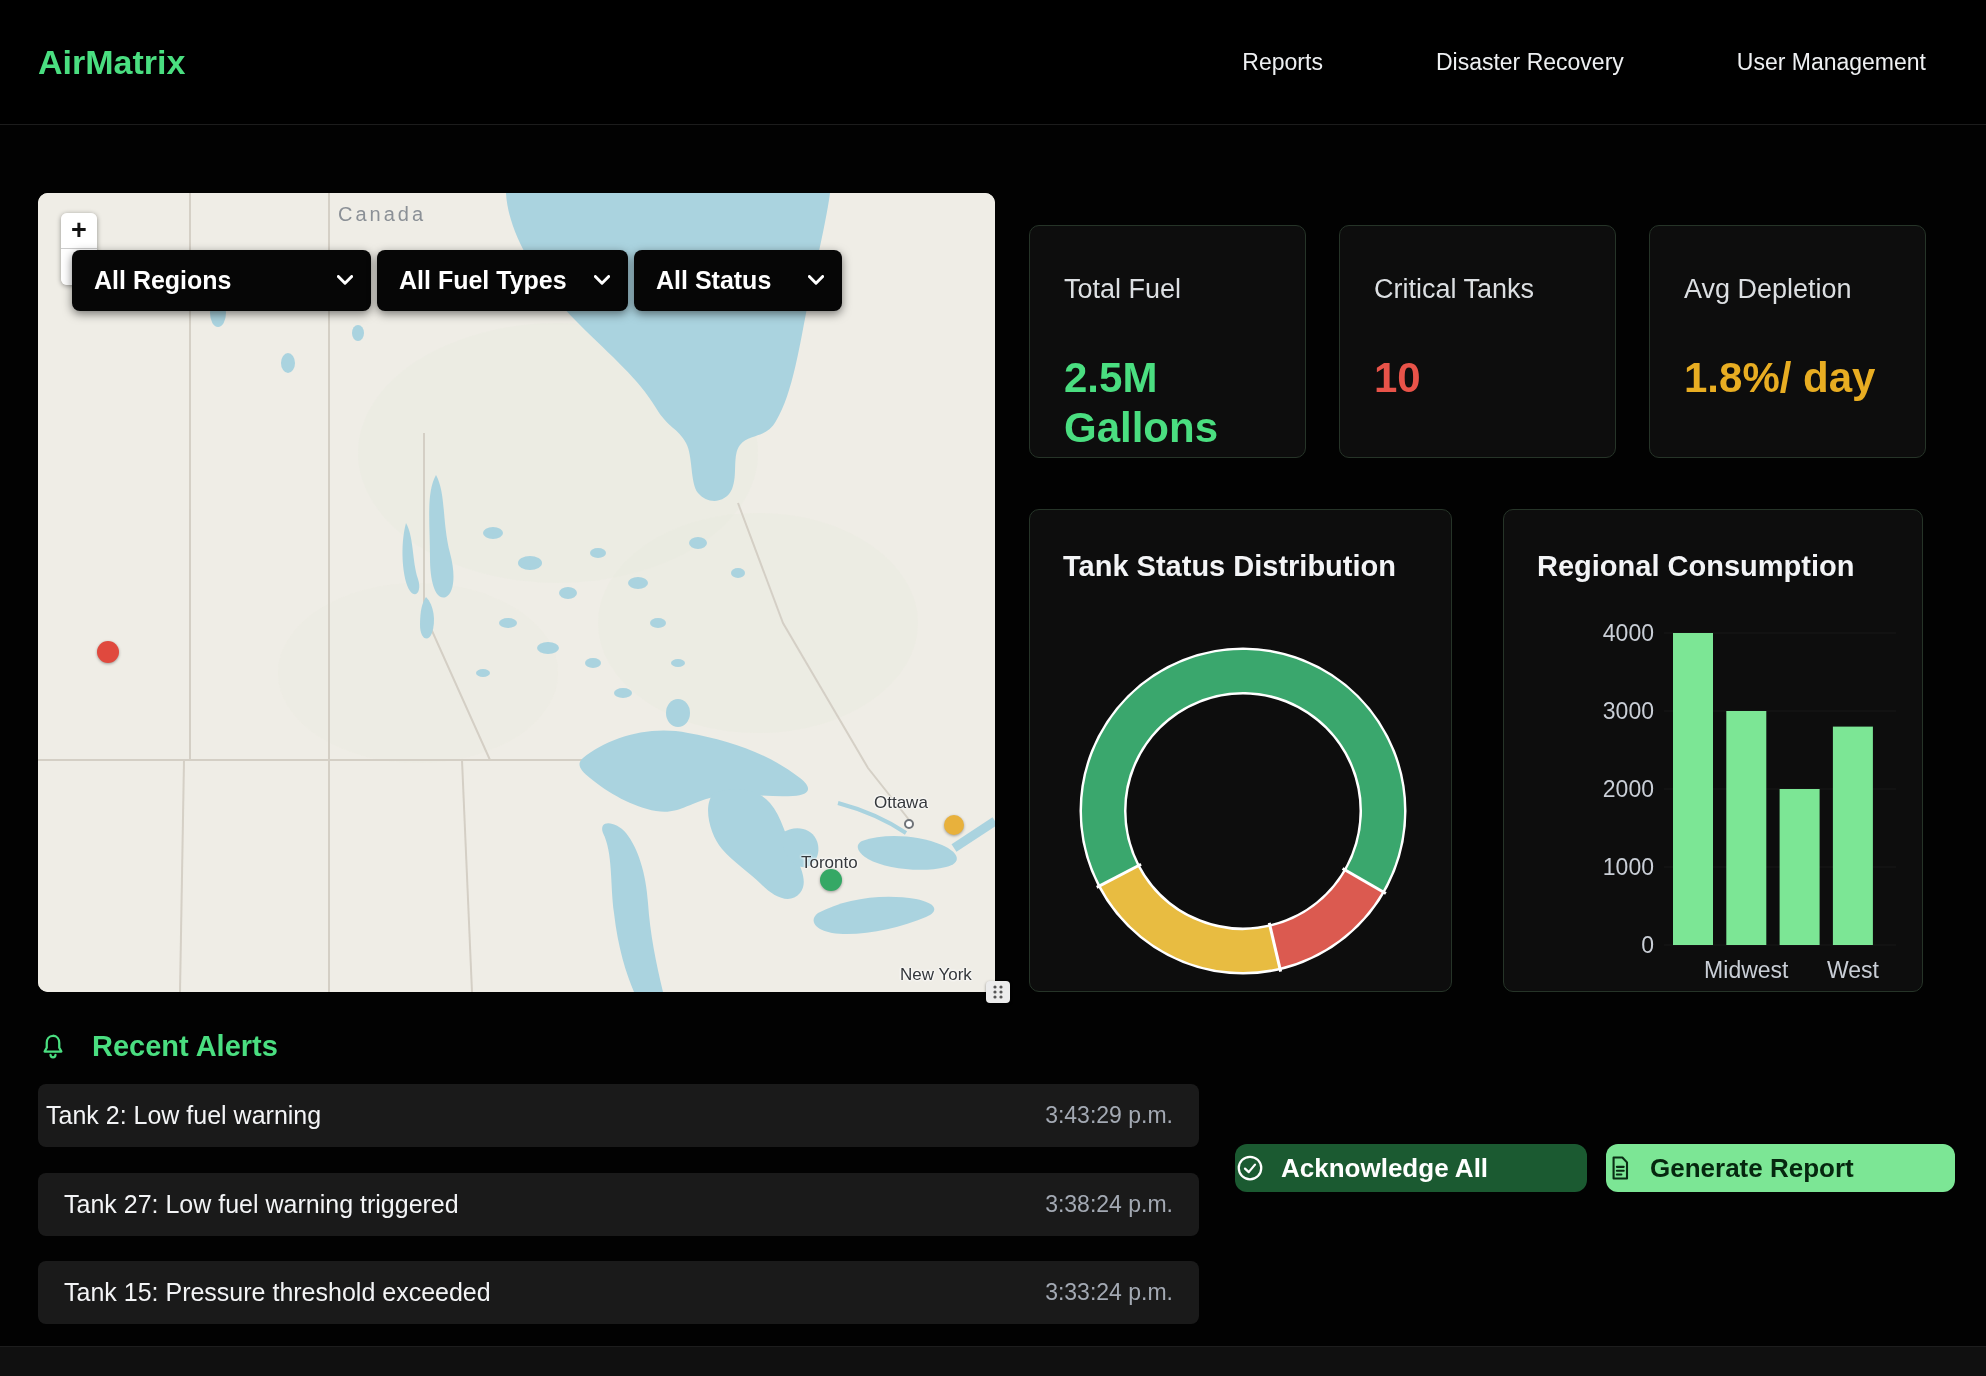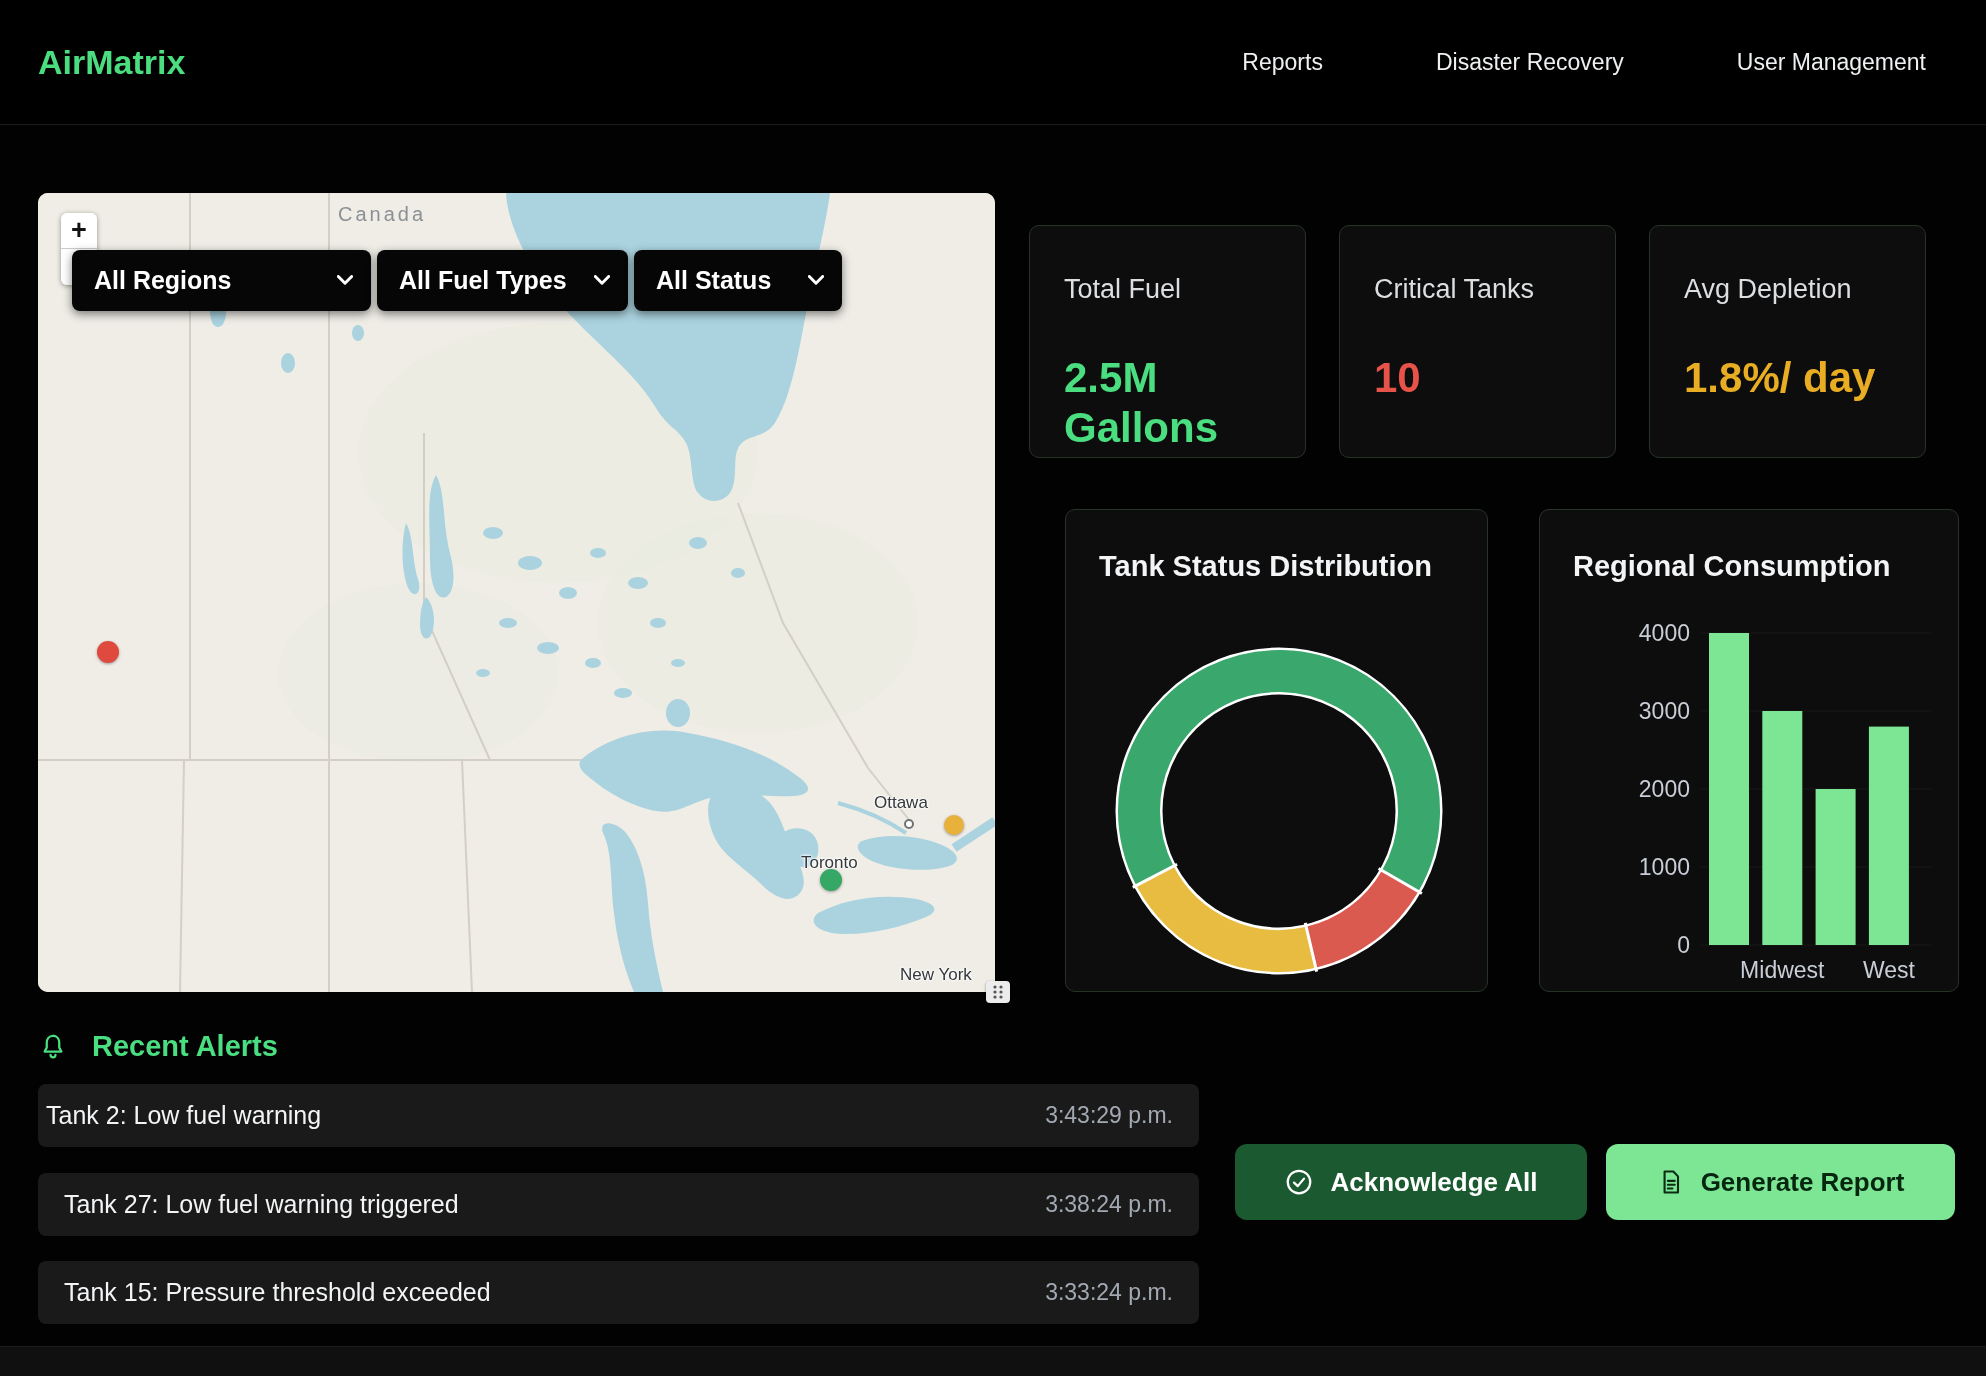--- a/index.html
+++ b/index.html
@@ -32,36 +32,36 @@
   .resize-handle { position:absolute; left:986px; top:981px; width:24px; height:22px; background:#ececec; border-radius:4px; display:flex; align-items:center; justify-content:center; z-index:4; cursor:grab; box-shadow:0 1px 3px rgba(0,0,0,.4); }
 
   
   .stats-row { position:absolute; left:1029px; top:225px; width:897px; height:233px; display:grid; grid-template-columns:1fr 1fr 1fr; gap:33px; }
   .card { background:#0d0d0d; border:1px solid #263428; border-radius:10px; }
   .stat-card { padding:48px 34px 0 34px; }
   .stat-label { font-size:27px; color:#dcdfe2; margin-bottom:12px; }
   .stat-value { font-size:42px; font-weight:700; line-height:1.2;margin-top:48px; }
 
   
-  .chart-card { position:absolute; top:509px; height:483px;margin-left:36px; }
+  .chart-card { position:absolute; top:509px; height:483px; }
   .chart-card.left { left:1029px; width:423px; }
   .chart-card.right { left:1503px; width:420px; }
   .chart-title { position:absolute; left:33px; top:40px; font-size:29px; font-weight:700; color:#f3f4f6; }
   .donut-svg { position:absolute; left:43px; top:131px; width:340px; height:340px; }
   .bars-svg { position:absolute; left:0; top:0; width:420px; height:483px; }
 
   
   .alerts-heading { position:absolute; left:38px; top:1030px; display:flex; align-items:center; gap:24px; }
   .alerts-heading-text { font-size:29px; font-weight:700; color:#4ade80; }
   .alert-row { position:absolute; left:38px; width:1161px; height:63px; background:#1a1a1a; border-radius:8px; display:flex; align-items:center; justify-content:space-between; padding:0 26px; cursor:pointer; }
   .alert-msg { font-size:25px; color:#f3f4f6; }
   .alert-time { font-size:23px; color:#a3a9b3; }
 
   
-  .btn { position:absolute; top:1144px; height:76px; border-radius:12px; display:flex; align-items:center; justify-content:center; gap:16px; cursor:pointer; border:none; }
+  .btn { position:absolute; top:1144px; height:48px; border-radius:12px; display:flex; align-items:center; justify-content:flex-start; gap:16px; cursor:pointer; border:none; }
   .btn-ack { left:1235px; width:352px; }
   .btn-ack .btn-label { font-size:26px; font-weight:700; color:#fff; }
   .btn-report { left:1606px; width:349px; }
   .btn-report .btn-label { font-size:26px; font-weight:700; color:#06270f; }
 
   .footer-strip { position:absolute; left:0; top:1346px; width:1986px; height:30px; background:#101010; border-top:1px solid #1d1d1d; }
 </style>
 </head>
 <body>
 

